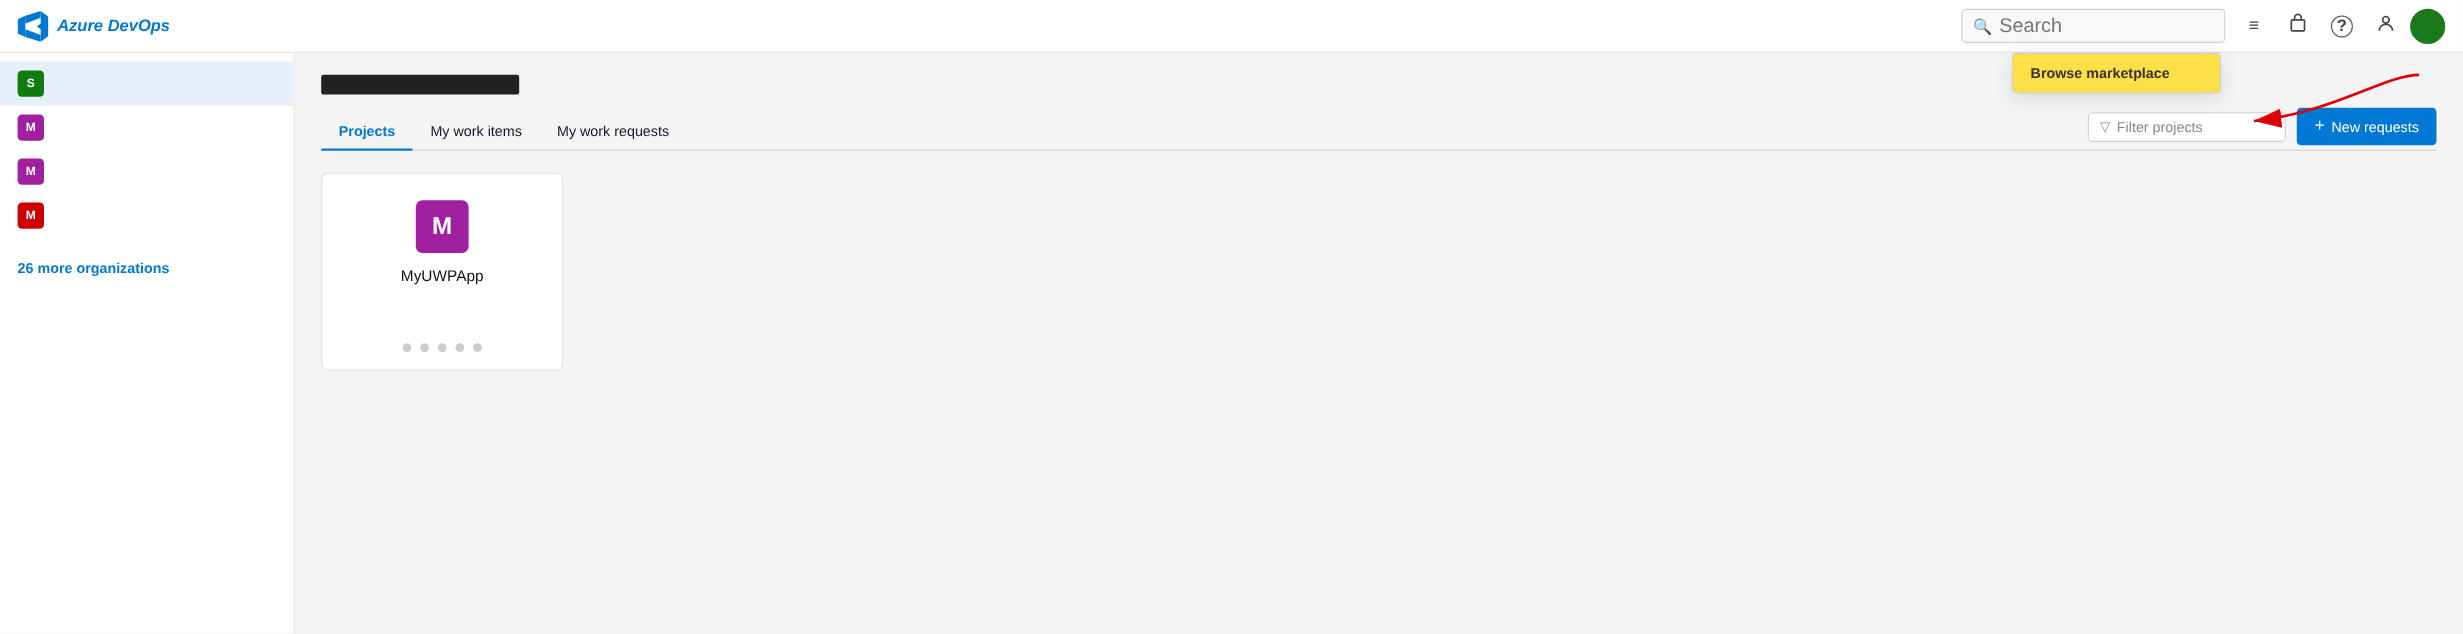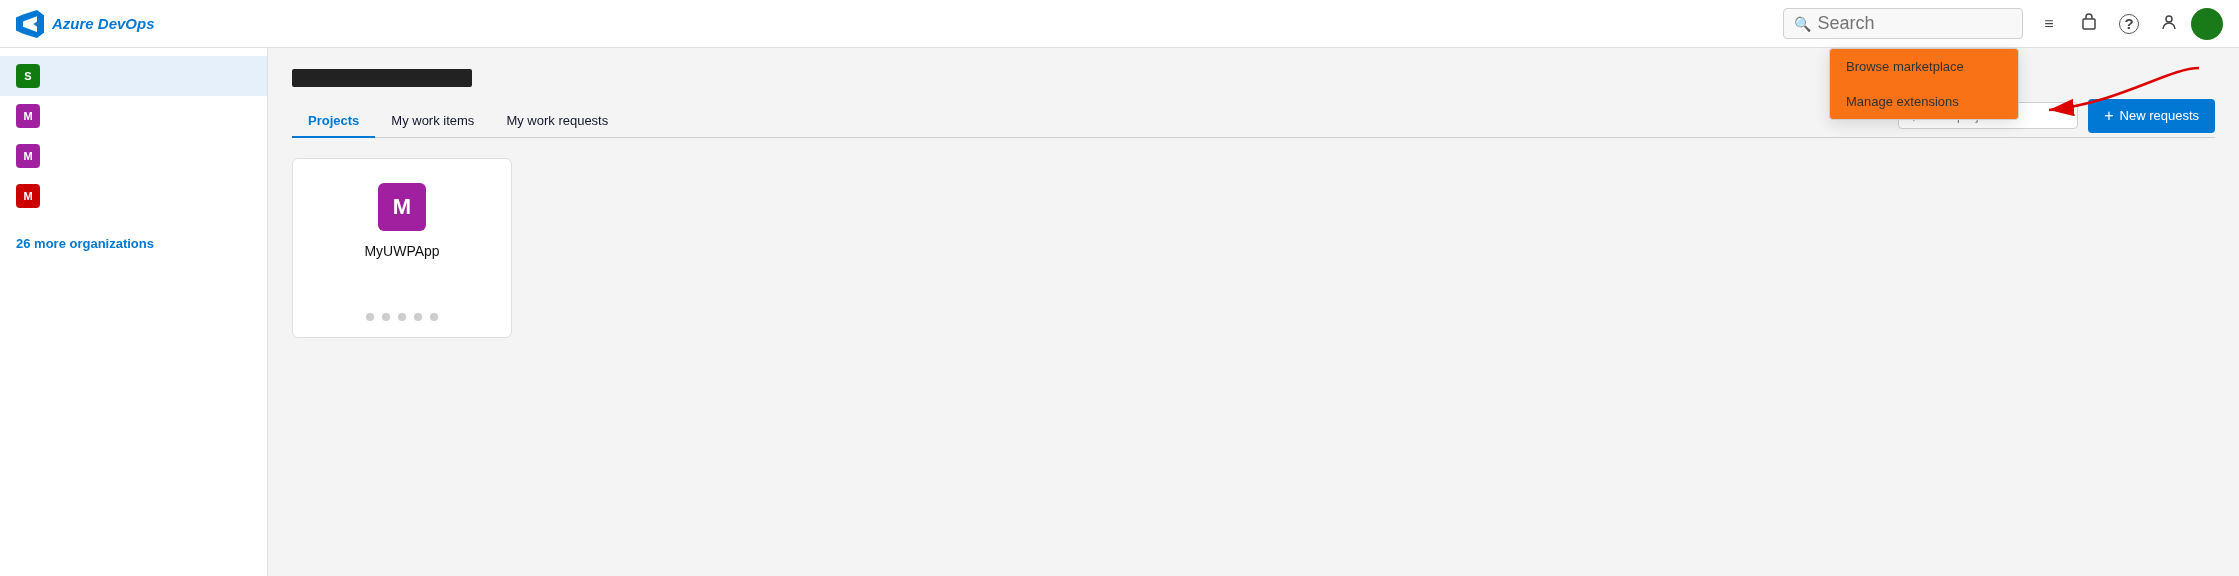--- a/index.html
+++ b/index.html
@@ -235,26 +235,27 @@
       height: 8px;
       border-radius: 50%;
       background: #ccc;
     }
 
     
     .dropdown-menu {
       position: absolute;
       top: 48px;
       right: 340px;
-      background: #f97316;
+      background: #fde047;
       border: 1px solid #d0d0d0;
       border-radius: 4px;
       box-shadow: 0 4px 16px rgba(0,0,0,0.12);
       width: 190px;
       z-index: 200;
+      font-weight: bold;
     }
     .dropdown-item {
       padding: 10px 16px;
       font-size: 13px;
       color: #333;
       cursor: pointer;
     }
 
     .redact-bar {
       display: inline-block;
@@ -376,21 +377,20 @@
           <div class="dot"></div>
         </div>
       </div>
     </div>
 
   </main>
 </div>
 
 <div class="dropdown-menu" style="position:fixed;top:48px;right:220px;">
   <div class="dropdown-item">Browse marketplace</div>
-  <div class="dropdown-item">Manage extensions</div>
 </div>
 
 <svg style="position:fixed;top:48px;right:0;width:420px;height:100px;pointer-events:none;z-index:400;">
 
   <defs>
     <marker id="arrowhead" markerWidth="10" markerHeight="7" refX="10" refY="3.5" orient="auto">
       <polygon points="0 0, 10 3.5, 0 7" fill="#d00"></polygon>
     </marker>
   </defs>
   <path d="M 380,20 C 350,20 300,55 230,62" stroke="#d00" stroke-width="2.5" fill="none" marker-end="url(#arrowhead)"></path>

